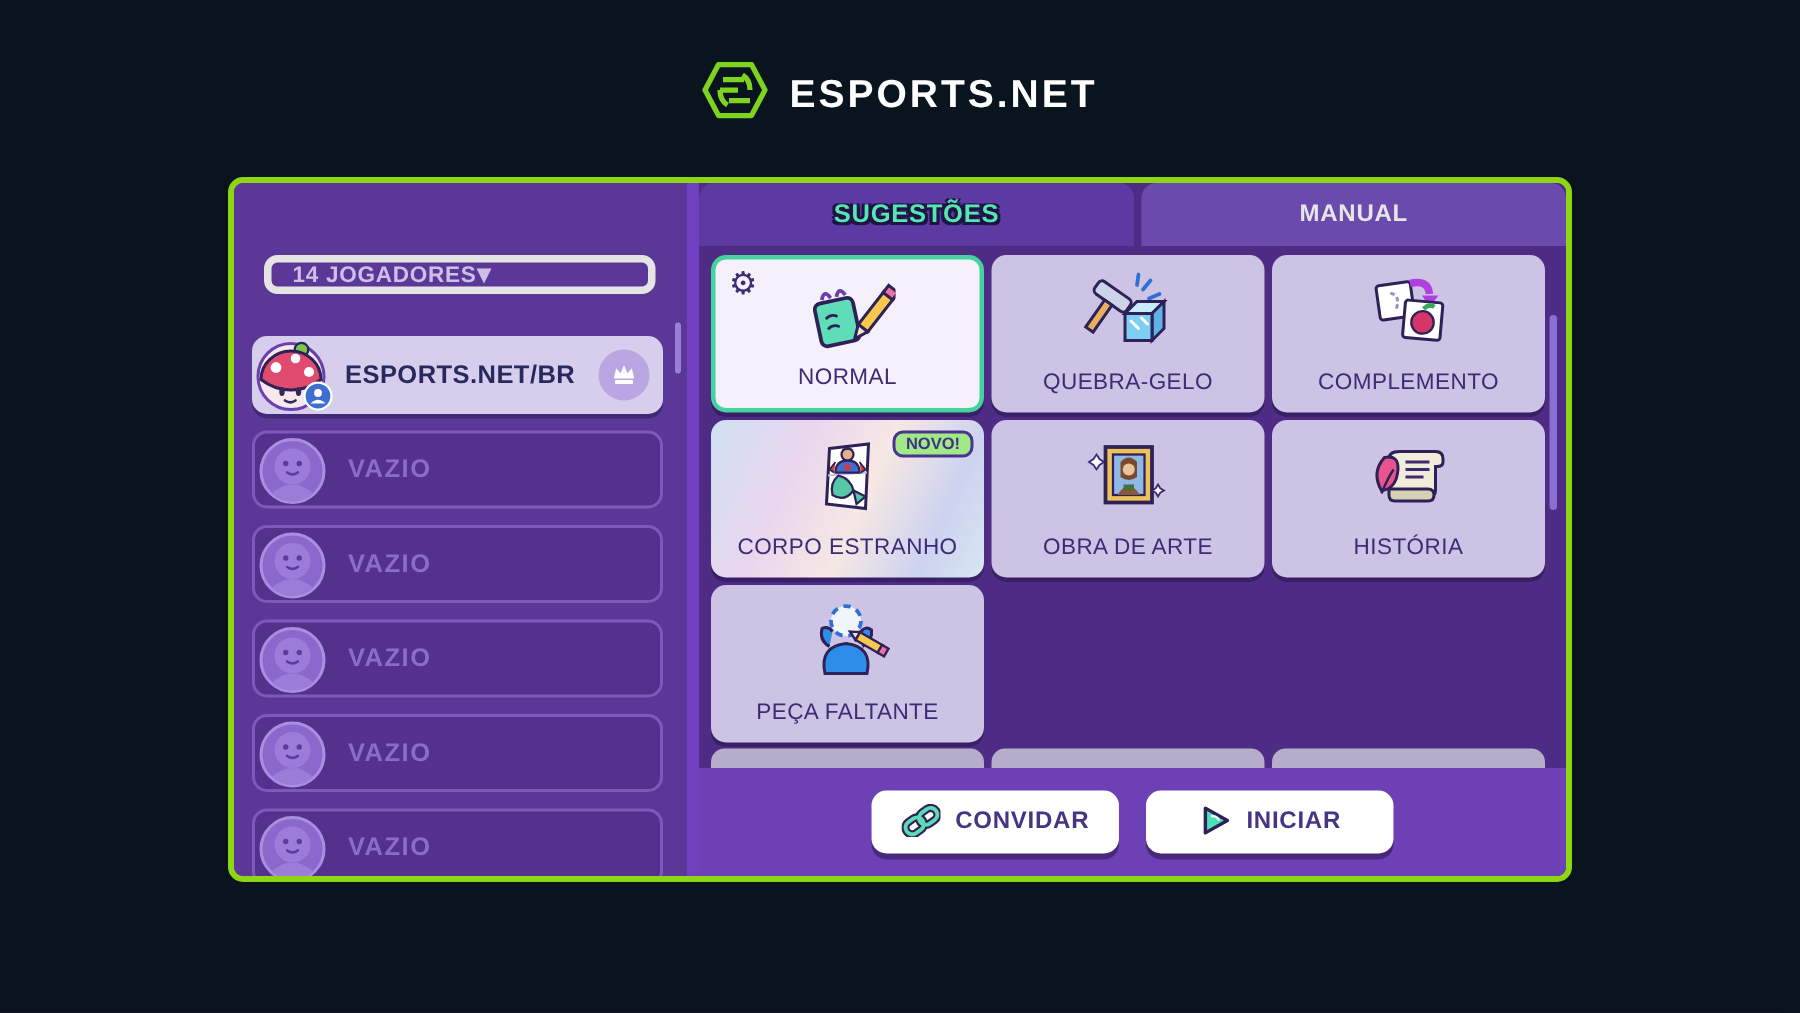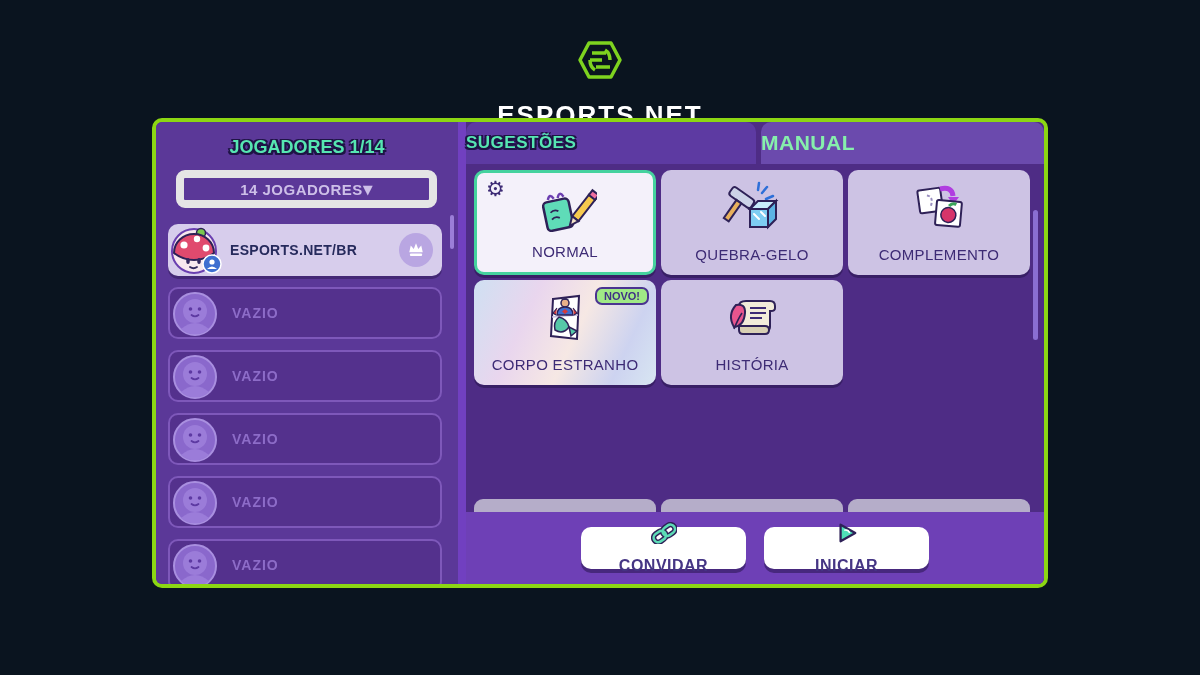--- a/index.html
+++ b/index.html
@@ -1,65 +1,65 @@
 <!DOCTYPE html>
 <html><head>
 <meta charset="utf-8">
 <style>
   html,body{margin:0;padding:0;background:#04090f;}
   .stage{position:relative;width:1200px;height:675px;background:#0a141f;overflow:hidden;
          font-family:"Liberation Sans",sans-serif;}
 
   
   .brand{position:absolute;top:38px;left:0;width:100%;display:flex;align-items:center;
-         justify-content:center;gap:14px;flex-direction:column;}
+         justify-content:center;gap:14px;}
   .brand-text{color:#ffffff;font-size:26px;font-weight:bold;letter-spacing:2px;}
 
   
   .panel{position:absolute;left:152px;top:118px;width:888px;height:462px;
          border:4px solid #8cd613;border-radius:10px;background:#5b3898;overflow:hidden;
          display:flex;}
 
   
   .left-col{position:relative;width:302px;height:100%;background:#5b3898;flex:none;}
   .players-title{margin-top:15px;text-align:center;font-size:18px;font-weight:bold;color:#56e6b2;
      text-shadow:-2px -1px 0 #1e1445,2px -1px 0 #1e1445,-2px 2px 0 #1e1445,2px 2px 0 #1e1445,0 2px 0 #1e1445;}
-  .dropdown{position:absolute;left:20px;top:48px;width:261px;height:38px;border:8px solid #e5e5e5;
-     border-radius:9px;display:flex;align-items:center;justify-content:center;
+  .dropdown{position:absolute;left:20px;top:48px;width:261px;height:26px;border:5px solid #e5e5e5;
+     border-radius:9px;display:flex;align-items:center;justify-content:flex-start;
      padding:0 14px;box-sizing:border-box;cursor:pointer;}
   .dropdown-value{color:#cdbfe8;font-weight:bold;font-size:15px;letter-spacing:.5px;}
   .caret{color:#cdbfe8;font-size:13px;font-family:"DejaVu Sans",sans-serif;}
   .player-list{position:absolute;left:12px;top:102px;width:274px;}
   .row{position:relative;height:52px;border-radius:10px;margin-bottom:11px;}
   .row-active{background:#d7cdec;box-shadow:0 3px 0 rgba(25,12,55,.35);}
   .row-empty{background:#54318d;border:2px solid #7e58ba;box-sizing:border-box;padding-left:32px;}
   .row .avatar{position:absolute;left:2px;top:2px;}
   .row-name{position:absolute;left:62px;top:0;height:100%;display:flex;align-items:center;
-     color:#262a5c;font-weight:bold;font-size:14px;letter-spacing:.3px;}
+     color:#262a5c;font-weight:bold;font-size:17px;letter-spacing:.3px;}
   .row-empty .row-name{color:#8d6cc8;letter-spacing:1px;}
   .crown-wrap{position:absolute;right:9px;top:9px;width:34px;height:34px;border-radius:50%;
      background:#b9a6e2;display:flex;align-items:center;justify-content:center;}
   .host-badge{position:absolute;left:34px;top:30px;}
   .vscroll{position:absolute;border-radius:3px;background:#9b7ed8;}
   .left-scroll{right:4px;top:93px;width:4px;height:34px;}
 
   
   .divider{width:8px;height:100%;background:#7140c0;flex:none;}
 
   
   .right-col{position:relative;width:578px;height:100%;background:#4e2c85;flex:none;
      display:flex;flex-direction:column;}
   .tabbar{position:relative;height:42px;flex:none;display:flex;}
-  .tab{height:100%;display:flex;align-items:center;
+  .tab{height:100%;display:flex;align-items:center;justify-content:center;
      border-radius:10px 10px 0 0;cursor:pointer;}
   .tab-active{width:290px;background:#5d3aa2;}
   .tab-active .tab-label{color:#56e6b2;font-weight:bold;font-size:17px;letter-spacing:.5px;
      text-shadow:-2px -1px 0 #1e1445,2px -1px 0 #1e1445,-2px 2px 0 #1e1445,2px 2px 0 #1e1445,0 2px 0 #1e1445;}
   .tab-inactive{width:283px;margin-left:5px;background:#6b4aad;}
-  .tab-inactive .tab-label{color:#86efac;font-weight:bold;font-size:21px;letter-spacing:.5px;}
+  .tab-inactive .tab-label{color:#e5e5e5;font-weight:bold;font-size:16px;letter-spacing:.5px;}
 
   .cards-area{position:relative;height:348px;flex:none;overflow:hidden;}
   .cards-grid{position:absolute;left:8px;top:6px;width:556px;display:grid;
      grid-template-columns:repeat(3,182px);grid-auto-rows:105px;gap:5px;}
   .card{position:relative;background:#cdc3e4;border-radius:10px;box-shadow:0 3px 0 rgba(25,12,55,.4);
      display:flex;flex-direction:column;align-items:center;justify-content:flex-end;cursor:pointer;
      box-sizing:border-box;}
   .card-selected{background:#f4f1fa;border:3px solid #45d29e;}
   .card-holo{background:linear-gradient(115deg,#cfe0f2 0%,#e9d6ee 30%,#f6e8e4 55%,#cdd3f0 80%,#d8e6f2 100%);}
   .card-icon{position:absolute;top:8px;left:0;width:100%;height:62px;display:flex;
@@ -71,21 +71,21 @@
      border-radius:7px;padding:1px 7px;font-size:11px;font-weight:bold;color:#403085;}
   .sliver-row{position:absolute;left:8px;bottom:0;width:556px;display:grid;
      grid-template-columns:repeat(3,182px);gap:5px;}
   .sliver{height:13px;background:#b5adc9;border-radius:9px 9px 0 0;}
   .cards-scroll{right:6px;top:46px;width:5px;height:130px;background:#8a6ed2;}
 
   .footer{position:relative;height:72px;flex:none;background:#6e40b6;
      display:flex;align-items:center;justify-content:center;gap:18px;}
   .btn{width:165px;height:42px;background:#ffffff;border:none;border-radius:10px;
      box-shadow:0 4px 0 rgba(25,12,55,.45);display:flex;align-items:center;justify-content:center;
-     gap:10px;cursor:pointer;flex-direction:column;}
+     gap:10px;cursor:pointer;}
   .btn-label{color:#453584;font-weight:bold;font-size:16px;letter-spacing:.5px;}
 </style>
 </head>
 <body>
 
 <div class="stage">
 
   <div class="brand">
     <span>
       <svg width="44" height="44" viewBox="0 0 44 44">
@@ -93,21 +93,20 @@
         <path d="M14 15 h14 M12 22 h12 M18 29 h14" stroke="#7ed31f" stroke-width="3.5" fill="none"></path>
         <path d="M27 12 q5 3 5 10 M17 32 q-5 -3 -5 -10" stroke="#7ed31f" stroke-width="3.5" fill="none"></path>
       </svg>
     </span>
     <span class="brand-text">ESPORTS.NET</span>
   </div>
 
   <div class="panel">
 
     <div class="left-col">
-      <div class="players-title">JOGADORES 1/14</div>
 
       <div class="dropdown">
         <span class="dropdown-value">14 JOGADORES</span>
         <span class="caret">▼</span>
       </div>
 
       <div class="player-list">
 
         <div class="row row-active">
           <span class="avatar">
@@ -293,34 +292,64 @@
                 <path d="M24 24 q0 -8 8 -8 q8 0 8 8 z" fill="#3e6fd0" stroke="#2e2157" stroke-width="1.5"></path>
                 <polygon points="32,18 35,20.5 32,23 29,20.5" fill="#d63a3a"></polygon>
                 <path d="M24 17 l-4 5 l3 2 M40 17 l4 5 l-3 2" fill="#d63a3a" stroke="#2e2157" stroke-width="1.2"></path>
                 <path d="M26 26 q8 2 10 10 q-6 8 -14 3 q-2 -8 4 -13 z" fill="#56c8a8" stroke="#2e2157" stroke-width="1.5"></path>
                 <path d="M36 36 l8 4 l-6 5 z" fill="#56c8a8" stroke="#2e2157" stroke-width="1.5"></path>
               </svg>
             </div>
             <div class="card-label">CORPO ESTRANHO</div>
           </div>
 
+          <div class="card">
+            <div class="card-icon">
+              <svg width="64" height="56" viewBox="0 0 64 56">
+                <rect x="17" y="7" width="31" height="37" fill="#eec25a" stroke="#2e2157" stroke-width="2.5"></rect>
+                <rect x="22" y="12" width="21" height="27" fill="#8fb8e8" stroke="#2e2157" stroke-width="1.5"></rect>
+                <path d="M27 17 q5.5 -6 11 0 l0 10 q-5.5 4 -11 0 z" fill="#7a4a2e"></path>
+                <circle cx="32.5" cy="22" r="4" fill="#e8c49a"></circle>
+                <path d="M25 39 q7.5 -12 15 0 z" fill="#8a5a38"></path>
+                <rect x="29" y="32" width="7" height="4" fill="#4a6e3a"></rect>
+                <path d="M11 12 l2 3 l3 2 l-3 2 l-2 3 l-2 -3 l-3 -2 l3 -2 z" fill="#ffffff" stroke="#3d2b75" stroke-width="1.2"></path>
+                <path d="M52 32 l1.5 2.5 l2.5 1.5 l-2.5 1.5 l-1.5 2.5 l-1.5 -2.5 l-2.5 -1.5 l2.5 -1.5 z" fill="#ffffff" stroke="#3d2b75" stroke-width="1.2"></path>
+              </svg>
+            </div>
+            <div class="card-label">OBRA DE ARTE</div>
+          </div>
 
           <div class="card">
             <div class="card-icon">
               <svg width="64" height="56" viewBox="0 0 64 56">
                 <path d="M26 10 h24 q5 0 5 5 l0 2 q0 3 -4 3 l-1 0 l0 16 q0 4 -5 4 h-22 q-4 0 -4 -5 l0 -20 q0 -5 7 -5 z" fill="#f2ecda" stroke="#2e2157" stroke-width="2"></path>
                 <path d="M19 35 h26 q4 0 4 4 q0 4 -4 4 h-22 q-4 0 -4 -4 z" fill="#d8d0b4" stroke="#2e2157" stroke-width="2"></path>
                 <path d="M30 17 h16 M30 22 h16 M30 27 h12" stroke="#3d2b75" stroke-width="2"></path>
                 <path d="M16 14 q-9 10 -2 22 q10 -1 11 -14 q0.5 -10 -9 -8 z" fill="#e8558e" stroke="#2e2157" stroke-width="2"></path>
                 <path d="M14 38 q4 -10 8 -16" stroke="#2e2157" stroke-width="1.6" fill="none"></path>
               </svg>
             </div>
             <div class="card-label">HISTÓRIA</div>
           </div>
 
+          <div class="card">
+            <div class="card-icon">
+              <svg width="64" height="56" viewBox="0 0 64 56">
+                <circle cx="31" cy="13" r="10" fill="#f2f4fb" stroke="#2e6fd8" stroke-width="2.5" stroke-dasharray="5 4"></circle>
+                <path d="M17 48 q-4 -18 14 -20 q18 2 14 20 z" fill="#2e8de8" stroke="#2e2157" stroke-width="2"></path>
+                <path d="M20 30 q-7 -4 -5 -12 q4 -2 7 2 M42 30 q7 -4 6 -11 q-4 -3 -7 1" fill="#2e8de8" stroke="#2e2157" stroke-width="2"></path>
+                <g transform="rotate(120 44 26)">
+                  <rect x="41" y="14" width="6" height="18" fill="#f6c94e" stroke="#2e2157" stroke-width="1.6"></rect>
+                  <rect x="41" y="10" width="6" height="5" fill="#ef6fa0" stroke="#2e2157" stroke-width="1.6"></rect>
+                  <path d="M41 32 l3 6 l3 -6 z" fill="#f3e3c8" stroke="#2e2157" stroke-width="1.6"></path>
+                </g>
+              </svg>
+            </div>
+            <div class="card-label">PEÇA FALTANTE</div>
+          </div>
         </div>
 
         <div class="sliver-row">
           <div class="sliver"></div>
           <div class="sliver"></div>
           <div class="sliver"></div>
         </div>
 
         <div class="vscroll cards-scroll"></div>
       </div>

